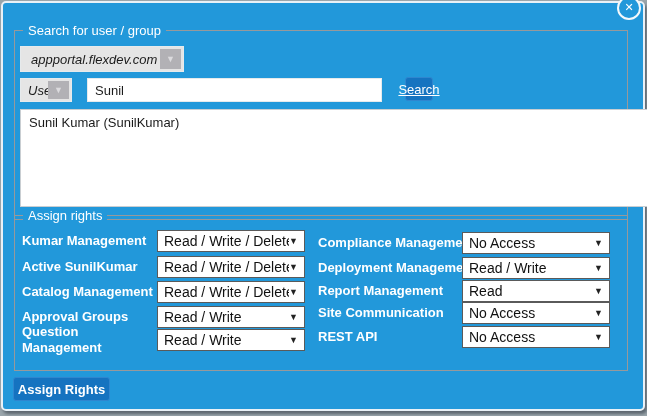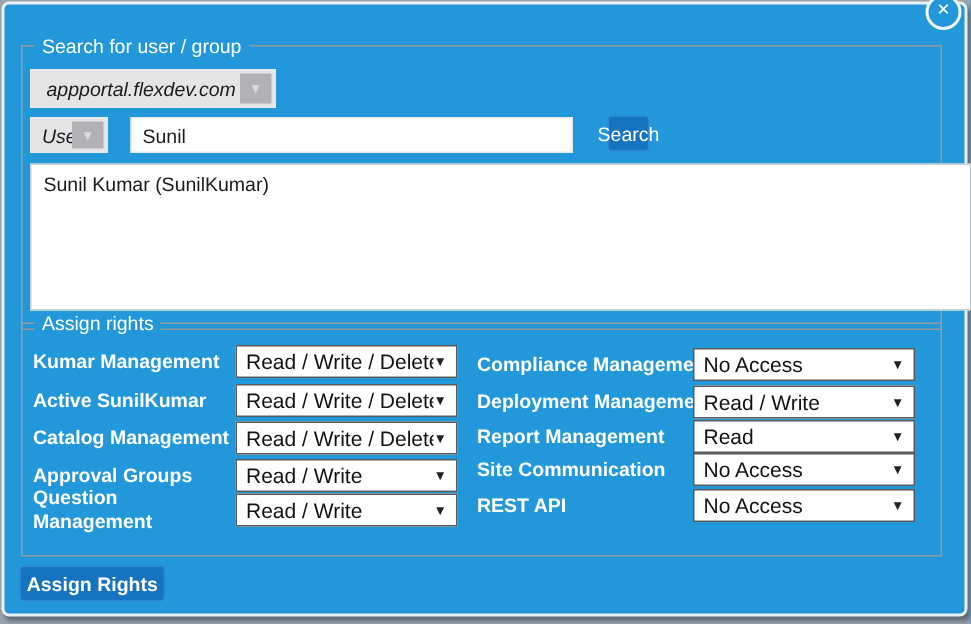--- a/index.html
+++ b/index.html
@@ -62,21 +62,21 @@
     border: 1px solid #e6eaec; background: #ffffff;
     font-family: "Liberation Sans", sans-serif;
     font-size: 13px; color: #1b1b1b; padding: 0 7px; outline: none;
   }
   .btn {
     background: #1573c0; border: 1px solid #2f86cf; border-radius: 3px;
     color: #ffffff; font-size: 13px;
     display: flex; align-items: center; justify-content: center;
     cursor: pointer; white-space: nowrap;
   }
-  .search-btn { position: absolute; left: 390px; top: 46px; width: 28px; height: 24px; }
+  .search-btn { position: absolute; left: 390px; top: 46px; width: 28px; height: 24px; text-decoration: underline; }
   .listbox {
     position: absolute; left: 5px; top: 78px; width: 643px; height: 98px;
     background: #ffffff; border: 1px solid #c9ced2; overflow: hidden;
   }
   .list-item {
     font-size: 13px; color: #1a1a1a; padding: 5px 8px 0 8px; cursor: default;
   }
 
   .rights-label {
     position: absolute; color: #ffffff; font-size: 13px; font-weight: 600;

